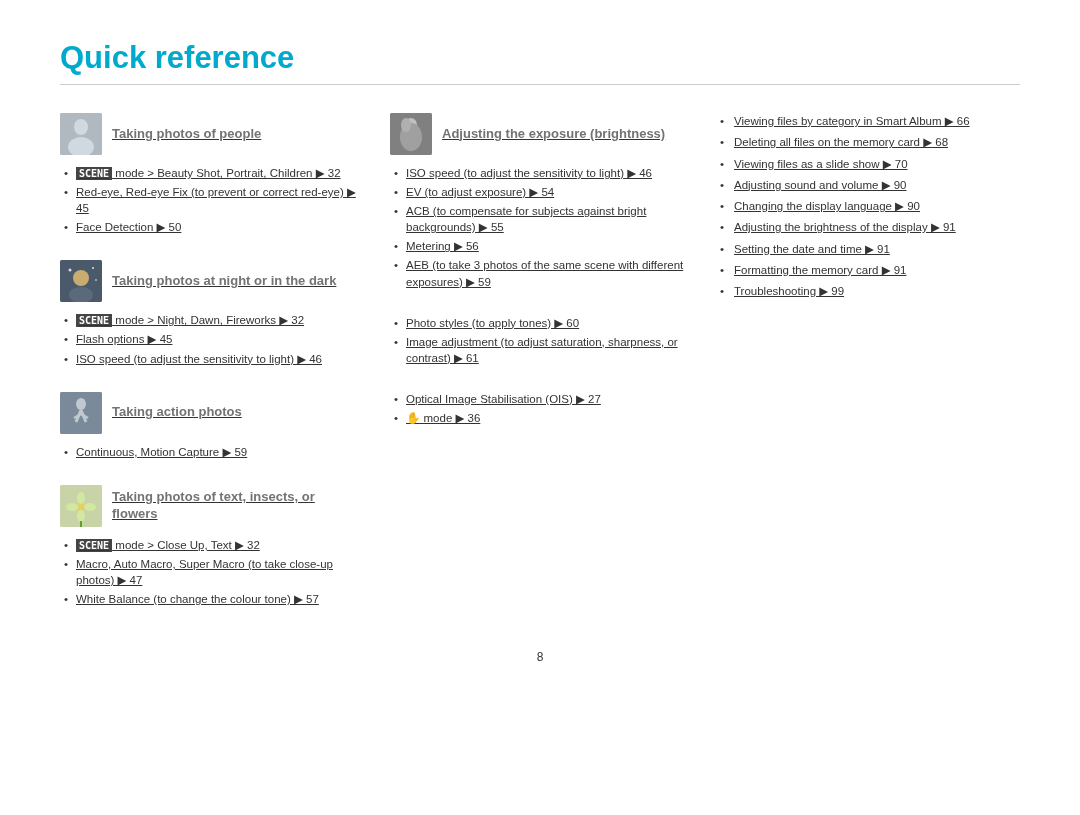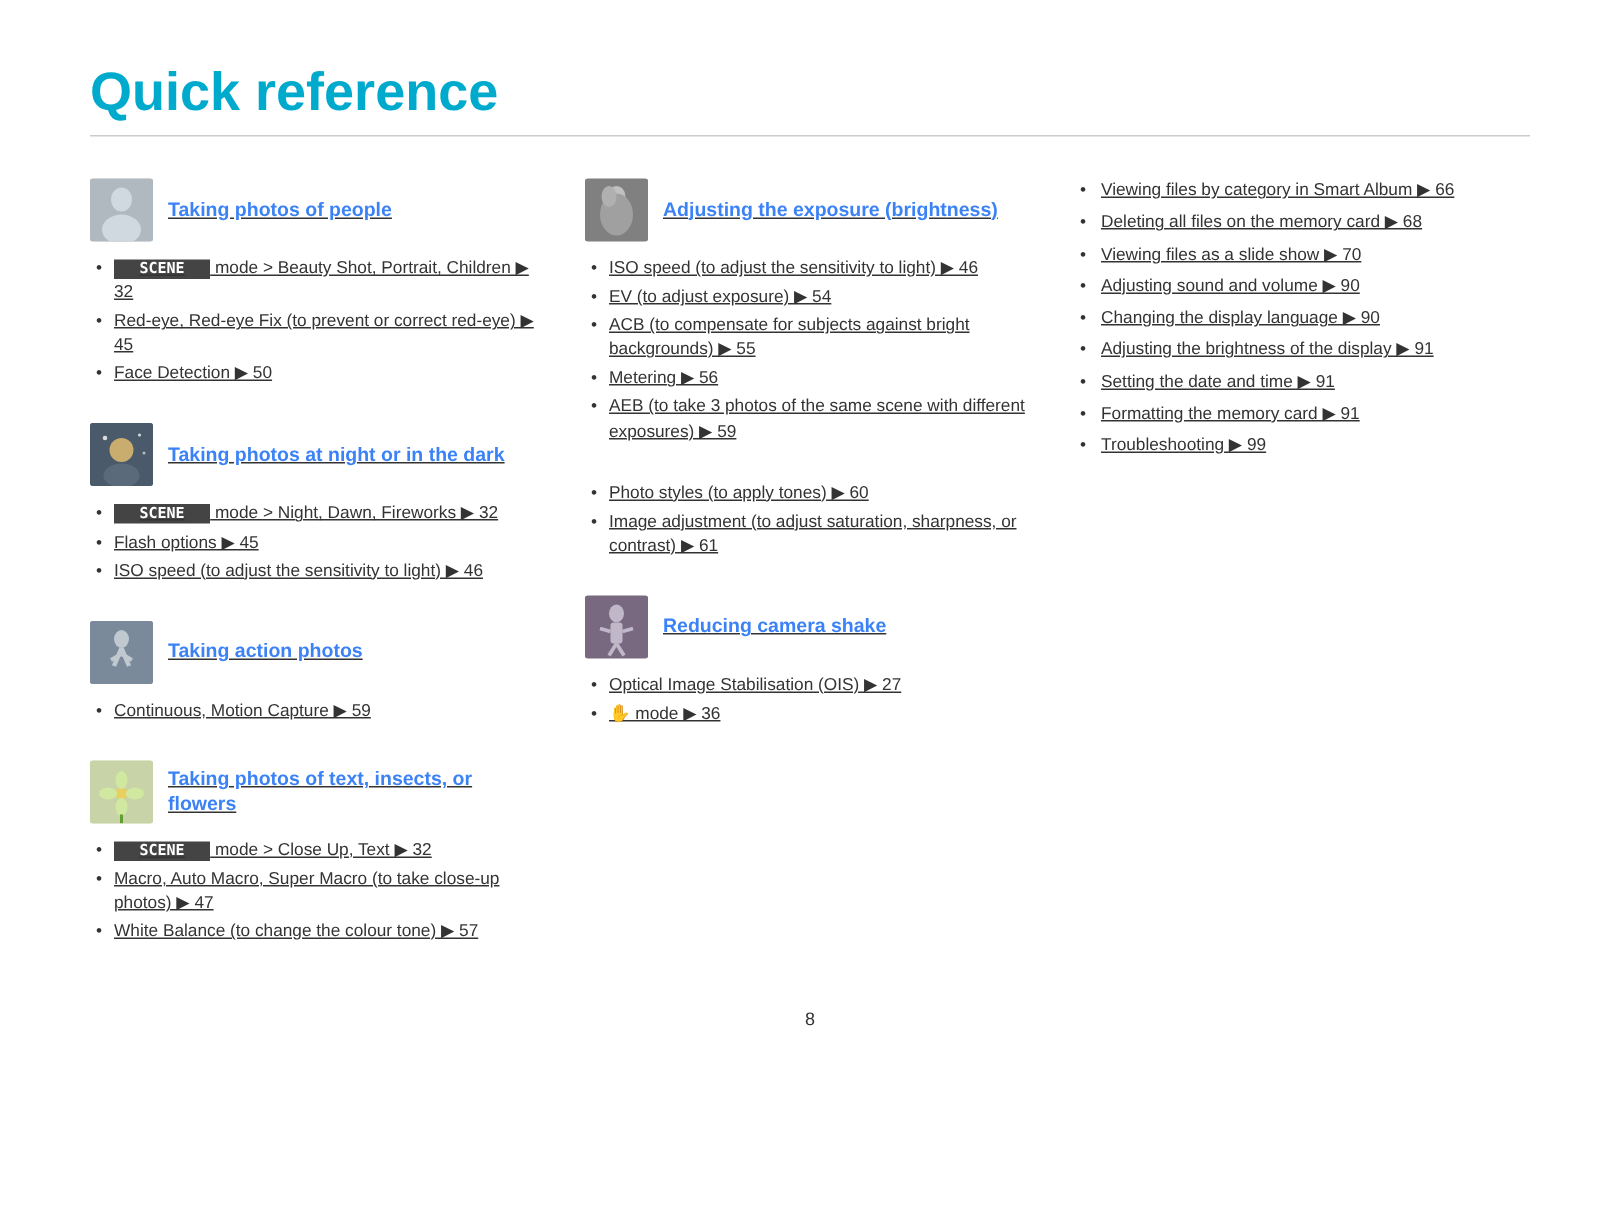--- a/index.html
+++ b/index.html
@@ -7,21 +7,21 @@
       background: #ffffff;
       font-family: Arial, sans-serif;
       font-size: 12px;
       color: #333333;
       width: 1080px;
       min-height: 815px;
       padding: 40px 60px 40px 60px;
     }
 
     .page-title {
-      font-size: 36px;
+      font-size: 31px;
       font-weight: bold;
       color: #00aacc;
       margin-bottom: 8px;
     }
 
     .title-divider {
       border: none;
       border-top: 1px solid #cccccc;
       margin-bottom: 28px;
     }
@@ -57,21 +57,21 @@
       height: 42px;
       flex-shrink: 0;
       border-radius: 2px;
       overflow: hidden;
       background: #888;
     }
 
     .section-title {
       font-size: 13px;
       font-weight: bold;
-      color: #3b82f6;
+      color: #737373;
       line-height: 1.3;
     }
 
     .section-items {
       list-style: none;
       padding-left: 4px;
     }
 
     .section-items li {
       position: relative;
@@ -89,21 +89,21 @@
       top: 0;
     }
 
     .scene-label {
       font-family: monospace;
       font-weight: bold;
       font-size: 10px;
       letter-spacing: 0px;
       background: #444;
       color: white;
-      padding: 1px 17px;
+      padding: 1px 3px;
       display: inline;
     }
 
     .right-col-list {
       list-style: none;
       padding: 0;
       font-size: 11.5px;
       line-height: 1.5;
     }
 
@@ -256,34 +256,20 @@
     </div>
 
     <div class="section">
       <ul class="section-items">
         <li>Photo styles (to apply tones) ▶ 60</li>
         <li>Image adjustment (to adjust saturation, sharpness, or contrast) ▶ 61</li>
       </ul>
     </div>
 
     <div class="section">
-      <div class="section-header">
-        <div class="section-icon icon-reduce">
-          <svg class="icon-svg" viewBox="0 0 42 42" xmlns="http://www.w3.org/2000/svg">
-            <rect width="42" height="42" fill="#786880"></rect>
-            <ellipse cx="21" cy="12" rx="5" ry="6" fill="#c0b8c8"></ellipse>
-            <rect x="17" y="18" width="8" height="14" fill="#c0b8c8" rx="2"></rect>
-            <line x1="21" y1="32" x2="16" y2="40" stroke="#c0b8c8" stroke-width="2.5"></line>
-            <line x1="21" y1="32" x2="26" y2="40" stroke="#c0b8c8" stroke-width="2.5"></line>
-            <line x1="17" y1="24" x2="10" y2="22" stroke="#c0b8c8" stroke-width="2.5"></line>
-            <line x1="25" y1="24" x2="32" y2="22" stroke="#c0b8c8" stroke-width="2.5"></line>
-          </svg>
-        </div>
-        <span class="section-title">Reducing camera shake</span>
-      </div>
       <ul class="section-items">
         <li>Optical Image Stabilisation (OIS) ▶ 27</li>
         <li>✋ mode ▶ 36</li>
       </ul>
     </div>
 
   </div>
 
   <div class="col">
     <ul class="right-col-list">

